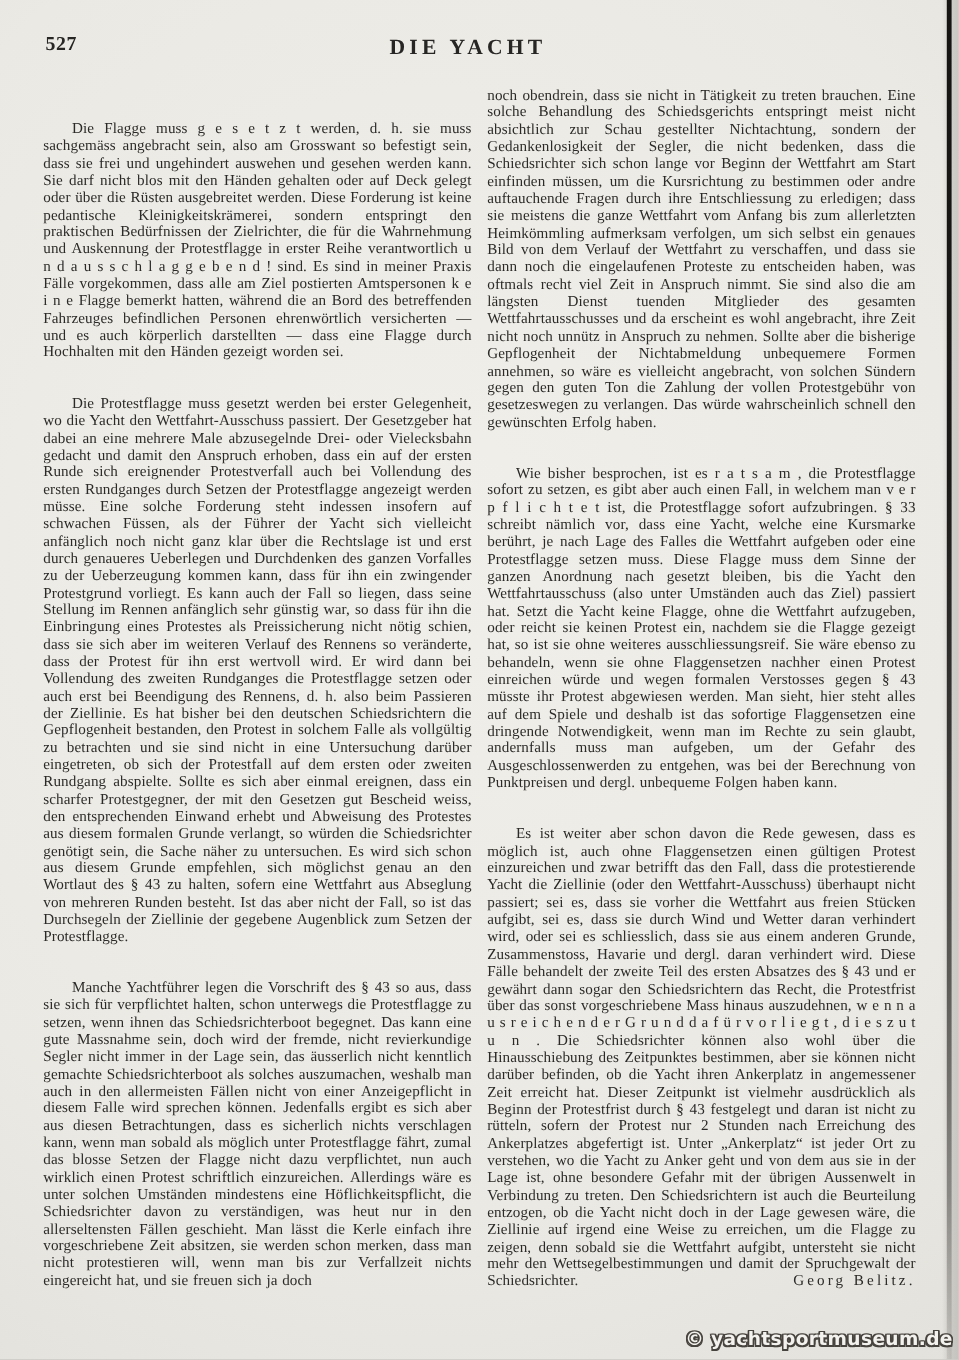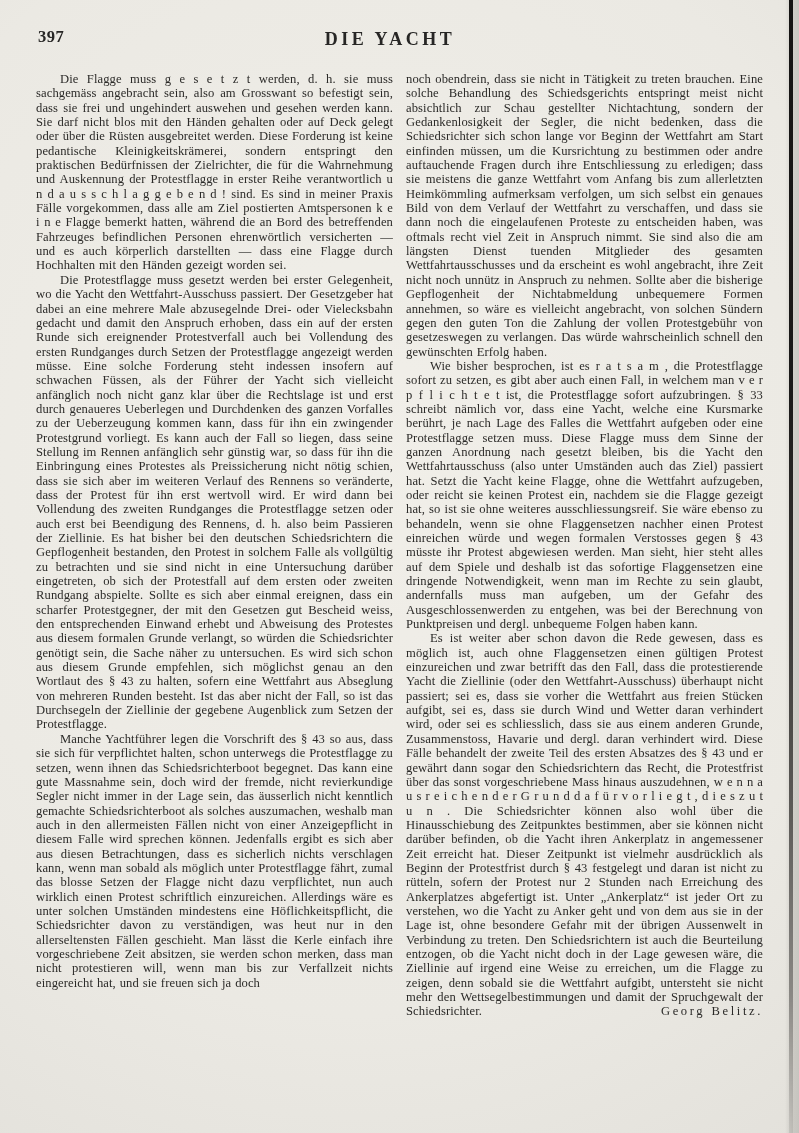--- a/index.html
+++ b/index.html
@@ -42,21 +42,21 @@
   }
   .col { width: 357px; }
   .para {
     margin: 0;
     font-size: 12.6px; line-height: 14.35px;
     text-align: justify;
     letter-spacing: 0.1px;
     word-spacing: 0.6px;
     color: #2b2a28;
   }
-  .para.indent { text-indent: 1.9em; }
+  .para.indent { text-indent: 1.9em; margin-top: 28px; }
   .signature {
     float: right;
     letter-spacing: 2.6px;
     margin-left: 2em;
     white-space: nowrap;
   }
   .watermark {
     position: absolute; right: 5px; bottom: 8px;
     font-family: "DejaVu Sans", "Liberation Sans", sans-serif;
     font-weight: bold; font-size: 15.5px; letter-spacing: 0.3px;
@@ -67,21 +67,21 @@
       -1.3px  0      0 #47433e,  1.3px  0      0 #47433e,
        0     -1.3px 0 #47433e,  0      1.3px 0 #47433e;
   }
 </style>
 </head>
 <body>
 
 <div class="page">
 
   <div class="header">
-    <span class="page-number">397</span>
+    <span class="page-number">527</span>
     <span class="masthead">DIE YACHT</span>
   </div>
 
   <div class="columns">
 
     <div class="col">
       <p class="para indent">Die Flagge muss g e s e t z t  werden, d. h. sie muss sachgemäss angebracht sein, also am Grosswant so befestigt sein, dass sie frei und ungehindert auswehen und gesehen werden kann. Sie darf nicht blos mit den Händen gehalten oder auf Deck gelegt oder über die Rüsten ausgebreitet werden. Diese Forderung ist keine pedantische Kleinigkeitskrämerei, sondern entspringt den praktischen Bedürfnissen der Zielrichter, die für die Wahrnehmung und Auskennung der Protestflagge in erster Reihe verantwortlich u n d  a u s s c h l a g g e b e n d !  sind. Es sind in meiner Praxis Fälle vorgekommen, dass alle am Ziel postierten Amtspersonen k e i n e  Flagge bemerkt hatten, während die an Bord des betreffenden Fahrzeuges befindlichen Personen ehrenwörtlich versicherten — und es auch körperlich darstellten — dass eine Flagge durch Hochhalten mit den Händen gezeigt worden sei.</p>
       <p class="para indent">Die Protestflagge muss gesetzt werden bei erster Gelegenheit, wo die Yacht den Wettfahrt-Ausschuss passiert. Der Gesetzgeber hat dabei an eine mehrere Male abzusegelnde Drei- oder Vielecksbahn gedacht und damit den Anspruch erhoben, dass ein auf der ersten Runde sich ereignender Protestverfall auch bei Vollendung des ersten Rundganges durch Setzen der Protestflagge angezeigt werden müsse. Eine solche Forderung steht indessen insofern auf schwachen Füssen, als der Führer der Yacht sich vielleicht anfänglich noch nicht ganz klar über die Rechtslage ist und erst durch genaueres Ueberlegen und Durchdenken des ganzen Vorfalles zu der Ueberzeugung kommen kann, dass für ihn ein zwingender Protestgrund vorliegt. Es kann auch der Fall so liegen, dass seine Stellung im Rennen anfänglich sehr günstig war, so dass für ihn die Einbringung eines Protestes als Preissicherung nicht nötig schien, dass sie sich aber im weiteren Verlauf des Rennens so veränderte, dass der Protest für ihn erst wertvoll wird. Er wird dann bei Vollendung des zweiten Rundganges die Protestflagge setzen oder auch erst bei Beendigung des Rennens, d. h. also beim Passieren der Ziellinie. Es hat bisher bei den deutschen Schiedsrichtern die Gepflogenheit bestanden, den Protest in solchem Falle als vollgültig zu betrachten und sie sind nicht in eine Untersuchung darüber eingetreten, ob sich der Protestfall auf dem ersten oder zweiten Rundgang abspielte. Sollte es sich aber einmal ereignen, dass ein scharfer Protestgegner, der mit den Gesetzen gut Bescheid weiss, den entsprechenden Einwand erhebt und Abweisung des Protestes aus diesem formalen Grunde verlangt, so würden die Schiedsrichter genötigt sein, die Sache näher zu untersuchen. Es wird sich schon aus diesem Grunde empfehlen, sich möglichst genau an den Wortlaut des § 43 zu halten, sofern eine Wettfahrt aus Abseglung von mehreren Runden besteht. Ist das aber nicht der Fall, so ist das Durchsegeln der Ziellinie der gegebene Augenblick zum Setzen der Protestflagge.</p>
       <p class="para indent">Manche Yachtführer legen die Vorschrift des § 43 so aus, dass sie sich für verpflichtet halten, schon unterwegs die Protestflagge zu setzen, wenn ihnen das Schiedsrichterboot begegnet. Das kann eine gute Massnahme sein, doch wird der fremde, nicht revierkundige Segler nicht immer in der Lage sein, das äusserlich nicht kenntlich gemachte Schiedsrichterboot als solches auszumachen, weshalb man auch in den allermeisten Fällen nicht von einer Anzeigepflicht in diesem Falle wird sprechen können. Jedenfalls ergibt es sich aber aus diesen Betrachtungen, dass es sicherlich nichts verschlagen kann, wenn man sobald als möglich unter Protestflagge fährt, zumal das blosse Setzen der Flagge nicht dazu verpflichtet, nun auch wirklich einen Protest schriftlich einzureichen. Allerdings wäre es unter solchen Umständen mindestens eine Höflichkeitspflicht, die Schiedsrichter davon zu verständigen, was heut nur in den allerseltensten Fällen geschieht. Man lässt die Kerle einfach ihre vorgeschriebene Zeit absitzen, sie werden schon merken, dass man nicht protestieren will, wenn man bis zur Verfallzeit nichts eingereicht hat, und sie freuen sich ja doch</p>
     </div>
@@ -90,14 +90,15 @@
       <p class="para">noch obendrein, dass sie nicht in Tätigkeit zu treten brauchen. Eine solche Behandlung des Schiedsgerichts entspringt meist nicht absichtlich zur Schau gestellter Nichtachtung, sondern der Gedankenlosigkeit der Segler, die nicht bedenken, dass die Schiedsrichter sich schon lange vor Beginn der Wettfahrt am Start einfinden müssen, um die Kursrichtung zu bestimmen oder andre auftauchende Fragen durch ihre Entschliessung zu erledigen; dass sie meistens die ganze Wettfahrt vom Anfang bis zum allerletzten Heimkömmling aufmerksam verfolgen, um sich selbst ein genaues Bild von dem Verlauf der Wettfahrt zu verschaffen, und dass sie dann noch die eingelaufenen Proteste zu entscheiden haben, was oftmals recht viel Zeit in Anspruch nimmt. Sie sind also die am längsten Dienst tuenden Mitglieder des gesamten Wettfahrtausschusses und da erscheint es wohl angebracht, ihre Zeit nicht noch unnütz in Anspruch zu nehmen. Sollte aber die bisherige Gepflogenheit der Nichtabmeldung unbequemere Formen annehmen, so wäre es vielleicht angebracht, von solchen Sündern gegen den guten Ton die Zahlung der vollen Protestgebühr von gesetzeswegen zu verlangen. Das würde wahrscheinlich schnell den gewünschten Erfolg haben.</p>
       <p class="para indent">Wie bisher besprochen, ist es r a t s a m , die Protestflagge sofort zu setzen, es gibt aber auch einen Fall, in welchem man v e r p f l i c h t e t  ist, die Protestflagge sofort aufzubringen. § 33 schreibt nämlich vor, dass eine Yacht, welche eine Kursmarke berührt, je nach Lage des Falles die Wettfahrt aufgeben oder eine Protestflagge setzen muss. Diese Flagge muss dem Sinne der ganzen Anordnung nach gesetzt bleiben, bis die Yacht den Wettfahrtausschuss (also unter Umständen auch das Ziel) passiert hat. Setzt die Yacht keine Flagge, ohne die Wettfahrt aufzugeben, oder reicht sie keinen Protest ein, nachdem sie die Flagge gezeigt hat, so ist sie ohne weiteres ausschliessungsreif. Sie wäre ebenso zu behandeln, wenn sie ohne Flaggensetzen nachher einen Protest einreichen würde und wegen formalen Verstosses gegen § 43 müsste ihr Protest abgewiesen werden. Man sieht, hier steht alles auf dem Spiele und deshalb ist das sofortige Flaggensetzen eine dringende Notwendigkeit, wenn man im Rechte zu sein glaubt, andernfalls muss man aufgeben, um der Gefahr des Ausgeschlossenwerden zu entgehen, was bei der Berechnung von Punktpreisen und dergl. unbequeme Folgen haben kann.</p>
       <p class="para indent"><span>Es ist weiter aber schon davon die Rede gewesen, dass es möglich ist, auch ohne Flaggensetzen einen gültigen Protest einzureichen und zwar betrifft das den Fall, dass die protestierende Yacht die Ziellinie (oder den Wettfahrt-Ausschuss) überhaupt nicht passiert; sei es, dass sie vorher die Wettfahrt aus freien Stücken aufgibt, sei es, dass sie durch Wind und Wetter daran verhindert wird, oder sei es schliesslich, dass sie aus einem anderen Grunde, Zusammenstoss, Havarie und dergl. daran verhindert wird. Diese Fälle behandelt der zweite Teil des ersten Absatzes des § 43 und er gewährt dann sogar den Schiedsrichtern das Recht, die Protestfrist über das sonst vorgeschriebene Mass hinaus auszudehnen, w e n n  a u s r e i c h e n d e r  G r u n d  d a f ü r  v o r l i e g t ,  d i e s  z u  t u n .  Die Schiedsrichter können also wohl über die Hinausschiebung des Zeitpunktes bestimmen, aber sie können nicht darüber befinden, ob die Yacht ihren Ankerplatz in angemessener Zeit erreicht hat. Dieser Zeitpunkt ist vielmehr ausdrücklich als Beginn der Protestfrist durch § 43 festgelegt und daran ist nicht zu rütteln, sofern der Protest nur 2 Stunden nach Erreichung des Ankerplatzes abgefertigt ist. Unter „Ankerplatz“ ist jeder Ort zu verstehen, wo die Yacht zu Anker geht und von dem aus sie in der Lage ist, ohne besondere Gefahr mit der übrigen Aussenwelt in Verbindung zu treten. Den Schiedsrichtern ist auch die Beurteilung entzogen, ob die Yacht nicht doch in der Lage gewesen wäre, die Ziellinie auf irgend eine Weise zu erreichen, um die Flagge zu zeigen, denn sobald sie die Wettfahrt aufgibt, untersteht sie nicht mehr den Wettsegelbestimmungen und damit der Spruchgewalt der Schiedsrichter.</span><span class="signature">Georg Belitz.</span></p>
     </div>
 
   </div>
 
   <div class="edge-shadow"></div>
   <div class="edge-line"></div>
 
+  <div class="watermark">© yachtsportmuseum.de</div>
 
 </div>
 
 </body></html>

